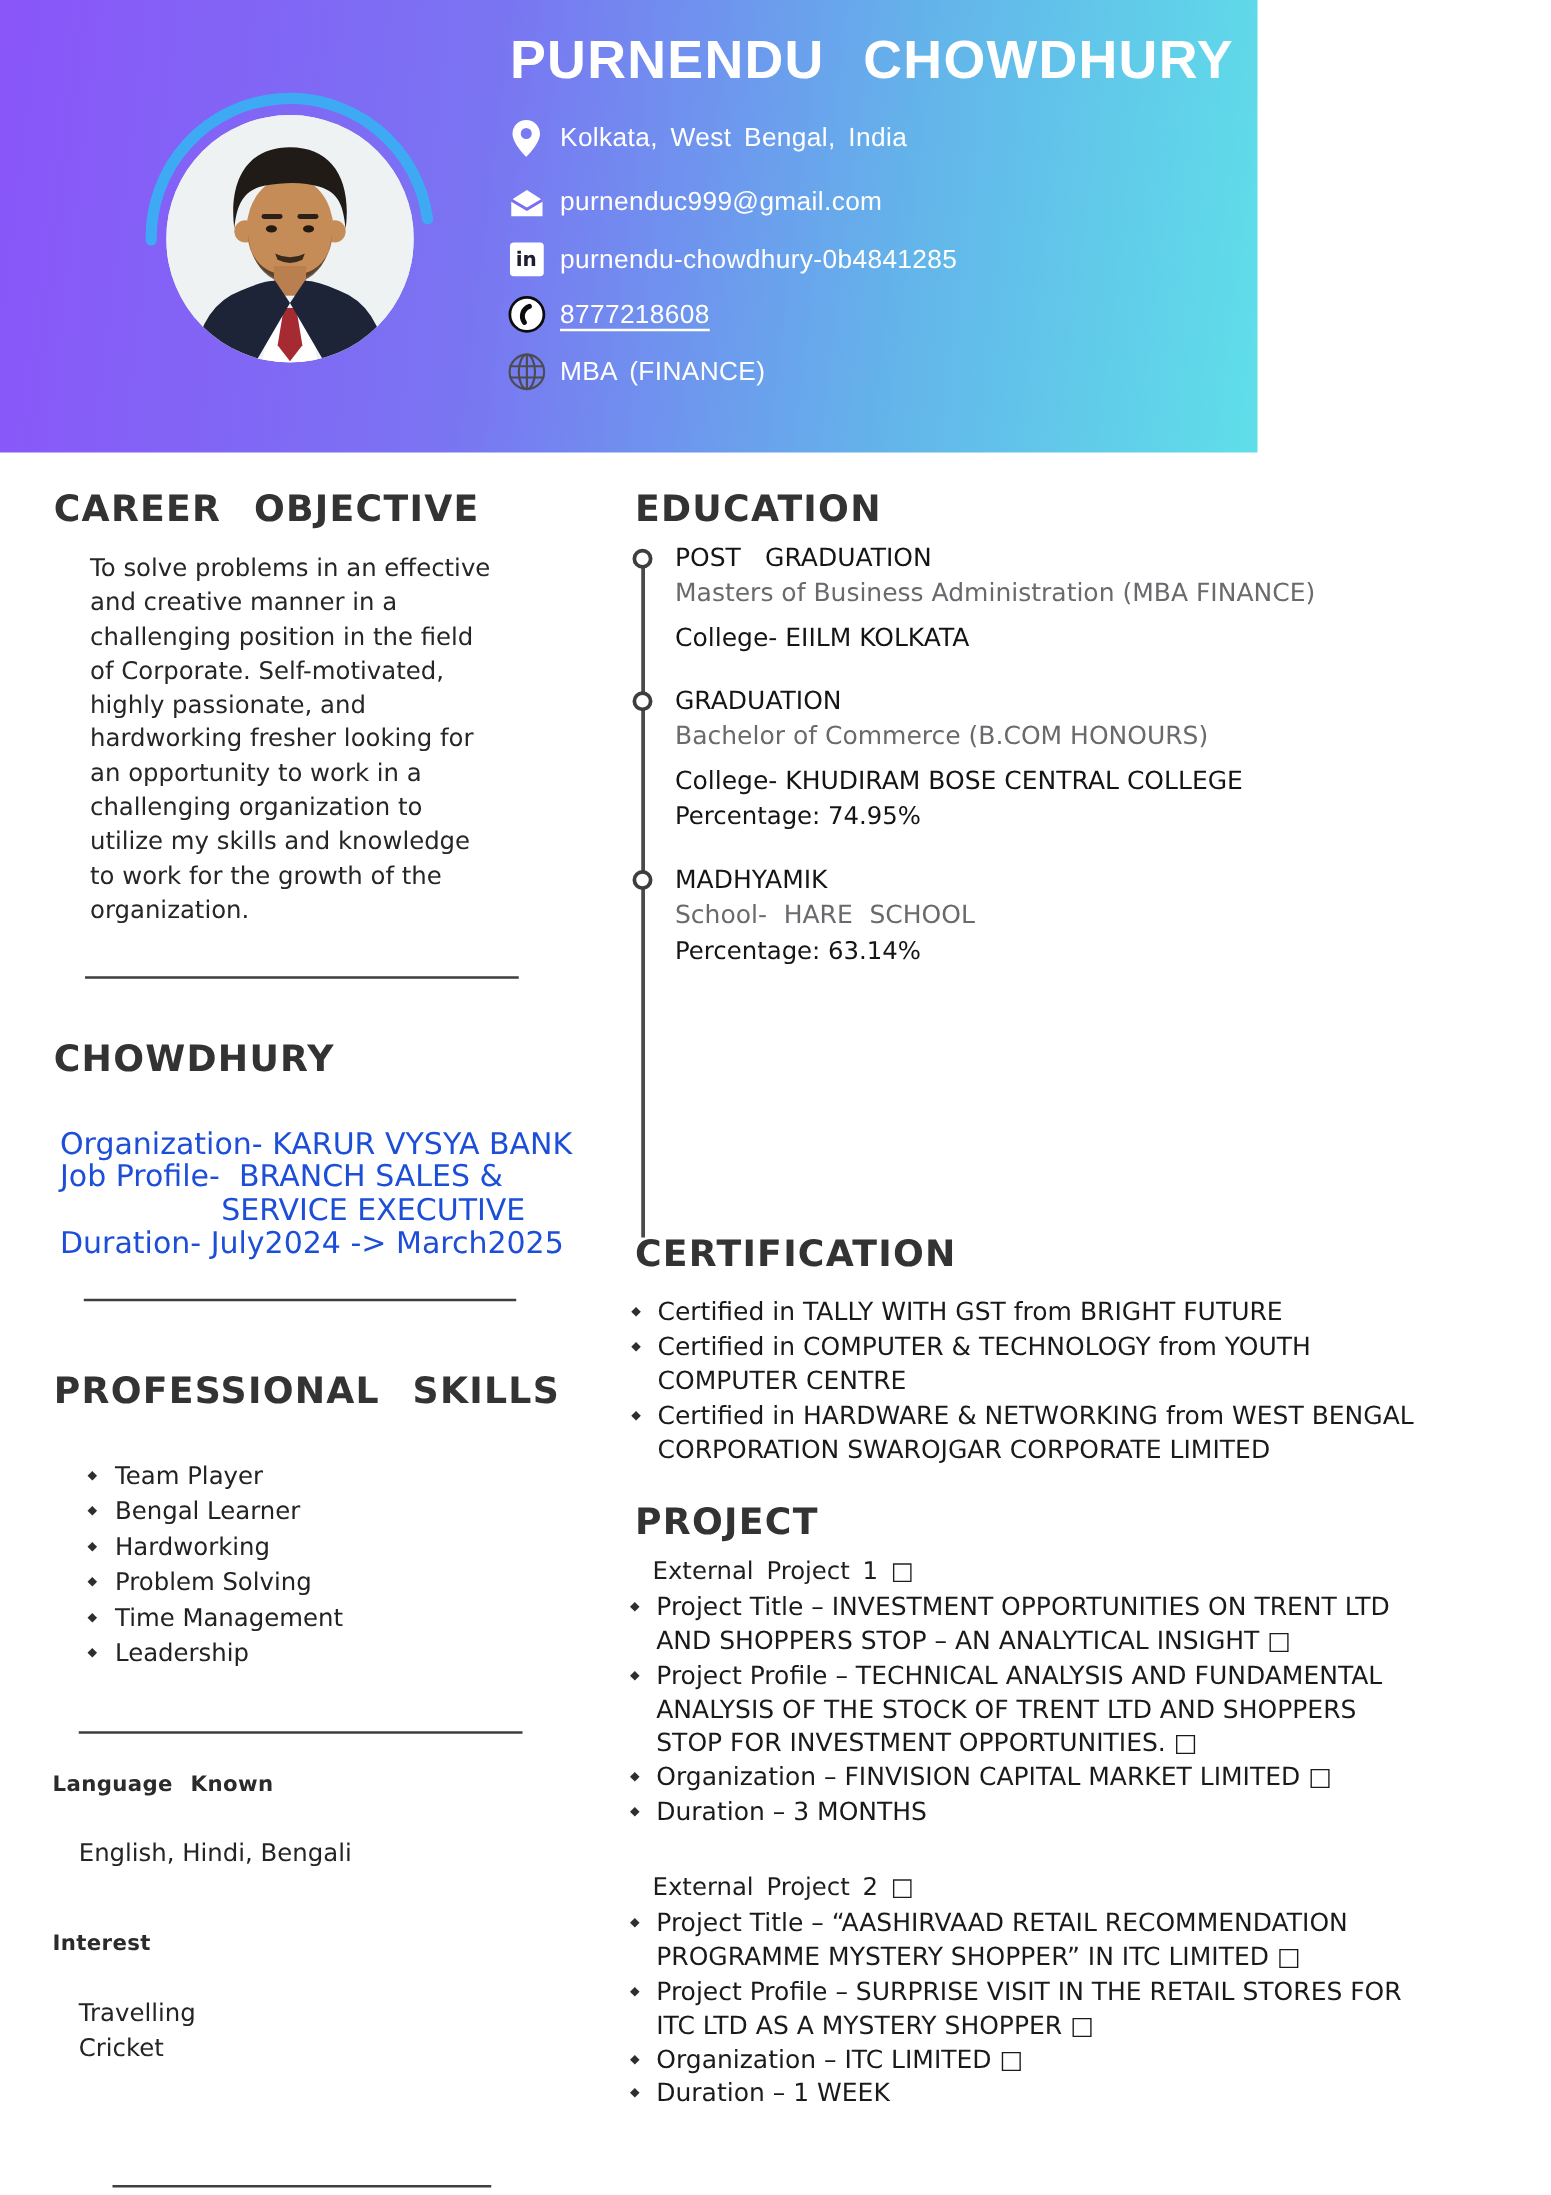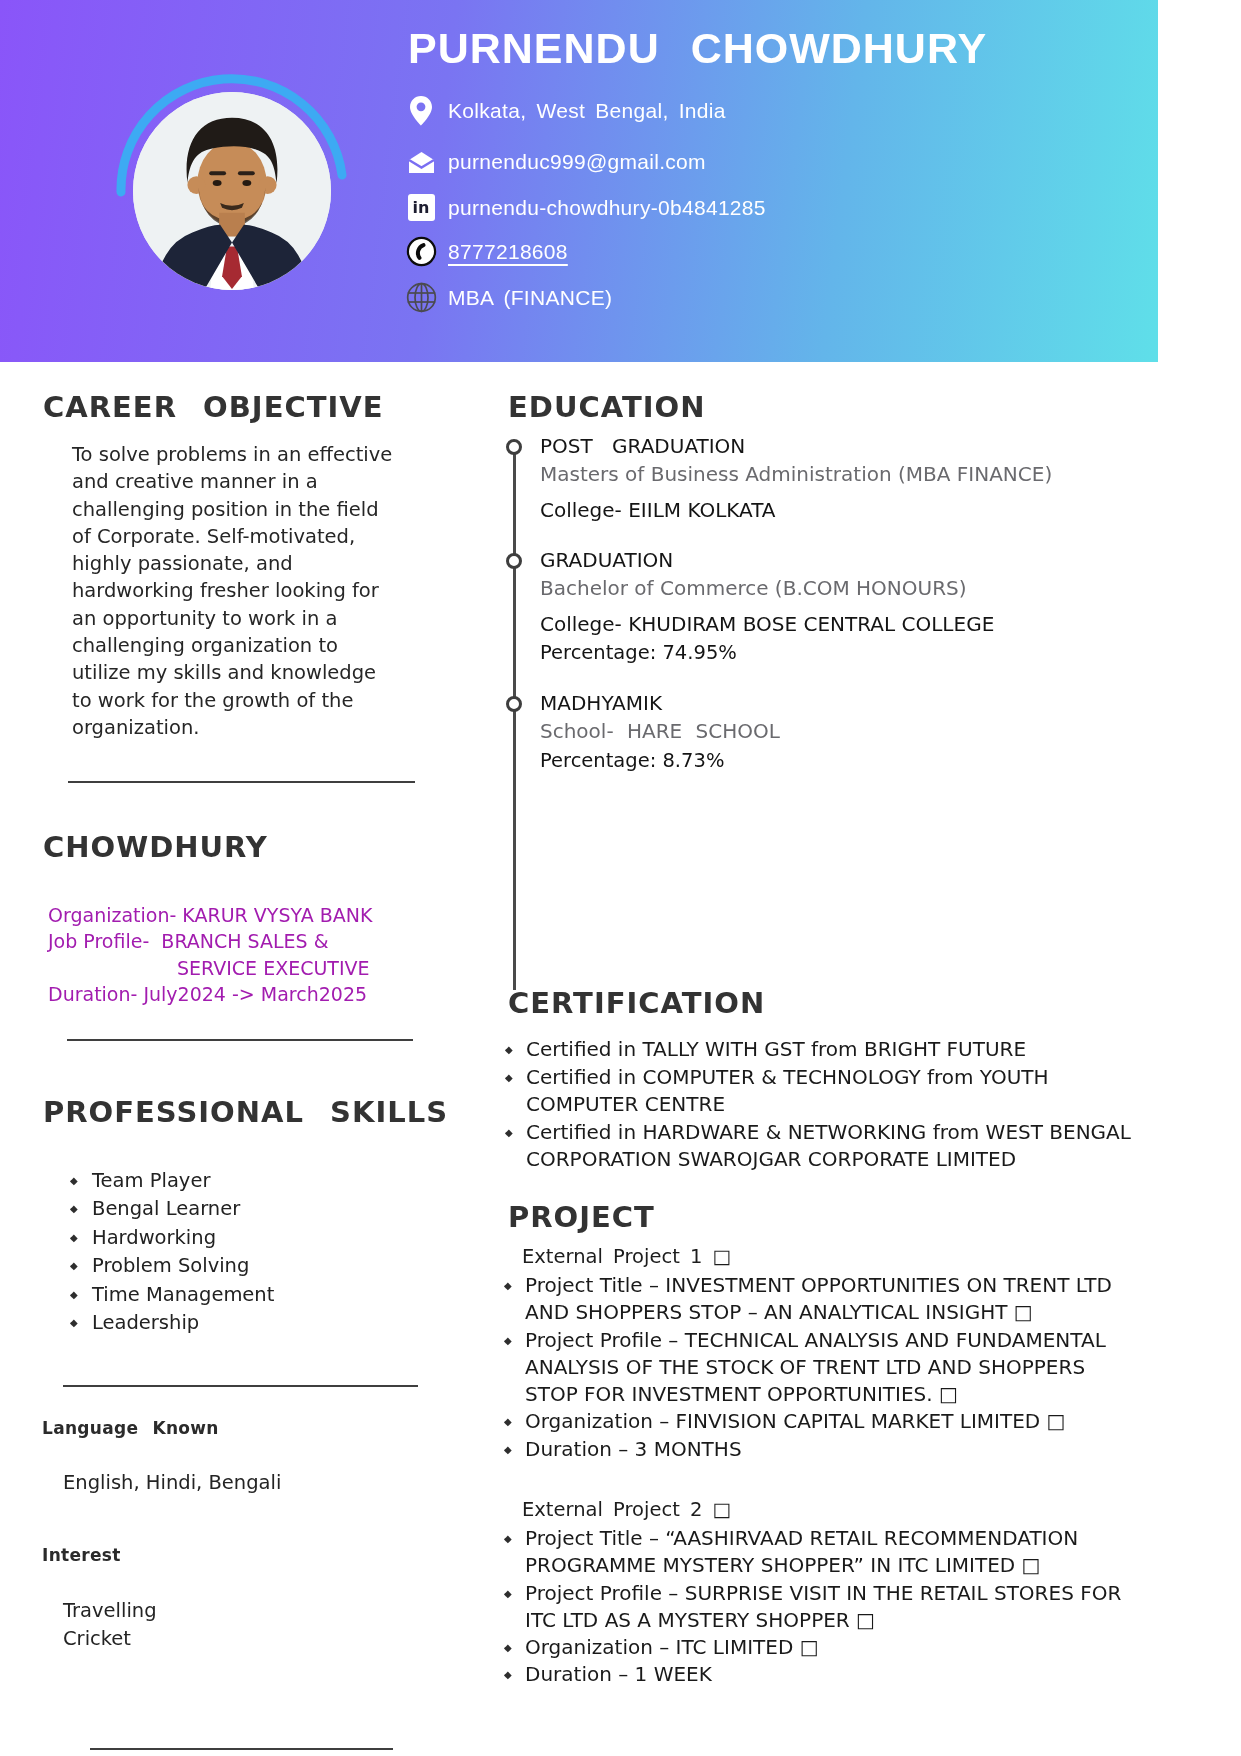--- a/index.html
+++ b/index.html
@@ -4,21 +4,21 @@
 <style>
   :root{
     --grad-from:#8a55f9; --grad-to:#5fdfe9; --arc:#3daaf3;
     --heading:#333; --dark:#1d1d1d; --gray:#6a6a6e;
   }
   *{box-sizing:border-box;margin:0;padding:0}
   body{background:#fff;font-family:"DejaVu Sans",sans-serif}
   .page{position:relative;width:1241px;height:1756px;background:#fff;overflow:hidden}
 
   
-  .hero{position:absolute;left:0;top:0;width:1158px;height:362px;
+  .hero{position:absolute;left:0;top:0;width:1006px;height:362px;
         background:linear-gradient(97deg,var(--grad-from) 0%,#7a74f2 38%,#63b5ea 72%,var(--grad-to) 100%);}
   .name{position:absolute;left:408px;top:24px;color:#fff;
         font-family:"Liberation Sans",sans-serif;font-weight:bold;font-size:43px;
         letter-spacing:1px;word-spacing:18px;white-space:nowrap}
   .arc-svg{position:absolute;left:107px;top:65px;width:250px;height:250px}
   .photo{position:absolute;left:133px;top:92px;width:198px;height:198px;border-radius:50%;
          overflow:hidden;background:#eef2f3}
   .contact{position:absolute;left:402px;display:flex;align-items:center}
   .contact .ic{width:38px;display:flex;justify-content:center;flex:none}
   .contact .tx{margin-left:8px;color:#fff;font-family:"Liberation Sans",sans-serif;
@@ -31,21 +31,21 @@
   
   h2.sec{position:absolute;font-size:29px;font-weight:bold;color:var(--heading);
          letter-spacing:1px;word-spacing:15px;white-space:nowrap}
   h3.sub{position:absolute;font-size:17px;font-weight:bold;color:#2b2b2b;
          letter-spacing:.3px;word-spacing:8px;white-space:nowrap}
   .rule{position:absolute;border-top:2px solid #3f3f3f;height:0}
 
   
   .objective{position:absolute;left:72px;top:441px;width:362px;white-space:pre-line;
              font-size:19.5px;line-height:27.3px;color:#262626}
-  .exp{position:absolute;left:48px;top:902px;font-size:19px;line-height:26.3px;color:#a21caf}
+  .exp{position:absolute;left:48px;top:902px;font-size:24px;line-height:26.3px;color:#1d4ed8}
   .exp .indent{padding-left:129px}
   .exp div{white-space:pre}
   .skills{position:absolute;left:70px;top:1167px;list-style:none}
   .skills li{display:flex;align-items:flex-start;font-size:19.5px;line-height:28.4px;color:#222}
   .skills .dm{width:22px;flex:none;font-size:10px;line-height:28.4px;color:#2e2e2e}
   .lang-text{position:absolute;left:63px;top:1471px;font-size:19.5px;color:#242424}
   .interests{position:absolute;left:63px;top:1597px;list-style:none}
   .interests li{font-size:19.5px;line-height:27.5px;color:#242424}
 
   
@@ -243,21 +243,21 @@
         <div class="edu-sub gray">Bachelor of Commerce (B.COM HONOURS)</div>
         <div class="edu-detail dark">College- KHUDIRAM BOSE CENTRAL COLLEGE</div>
         <div class="edu-pct">Percentage: 74.95%</div>
       </div>
 
 
       <div class="edu-item">
         <div class="edu-title">MADHYAMIK</div>
         <div class="edu-sub gray spread">School- HARE SCHOOL</div>
 
-        <div class="edu-pct">Percentage: 8.73%</div>
+        <div class="edu-pct">Percentage: 63.14%</div>
       </div>
     </div>
 
   <h2 class="sec" style="left:508px;top:986px">CERTIFICATION</h2>
   <ul class="blist cert-list">
 
       <li>
         <span class="dm">◆</span>
         <span class="bt">Certified in TALLY WITH GST from BRIGHT FUTURE</span>
       </li>

